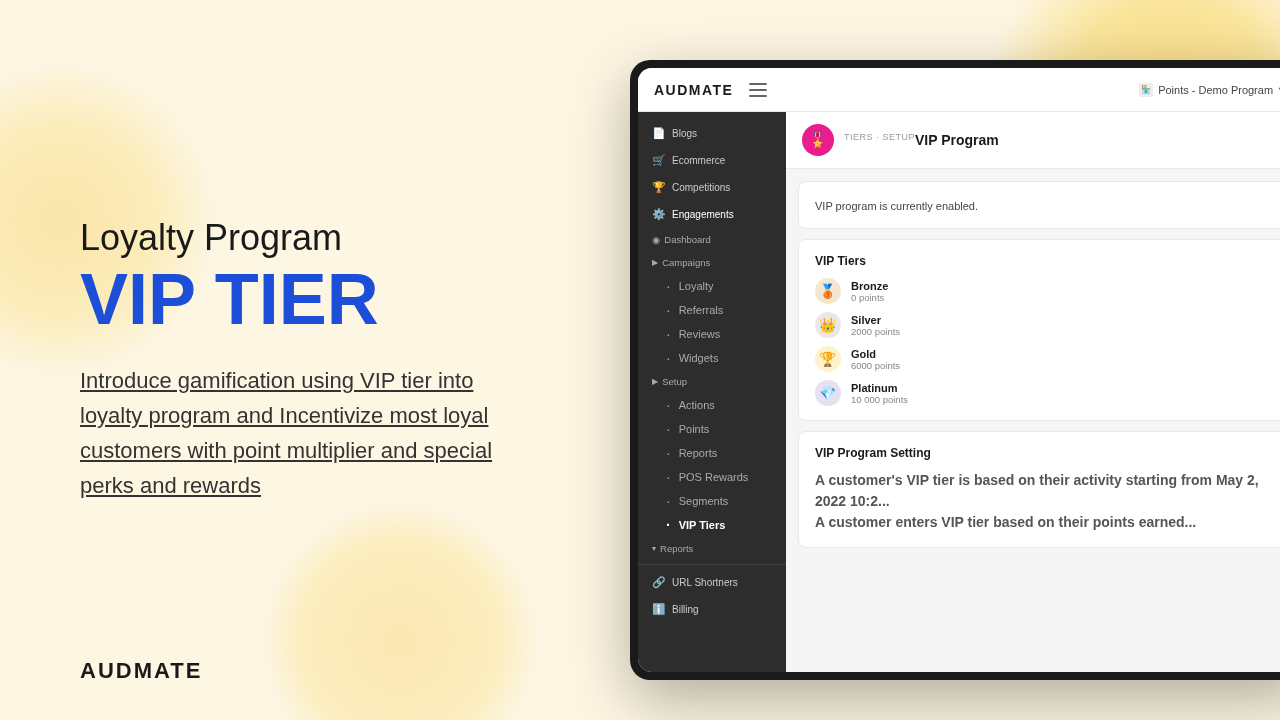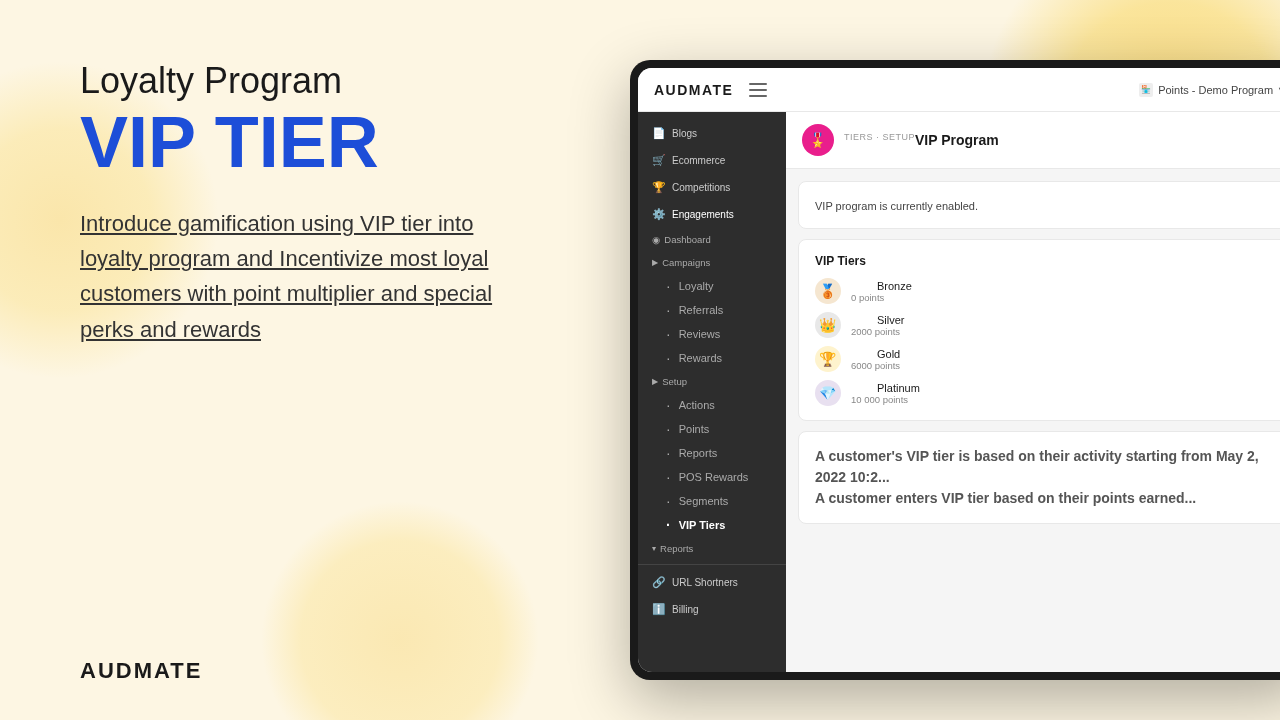--- a/index.html
+++ b/index.html
@@ -49,21 +49,22 @@
 
     
     .left-panel {
       position: absolute;
       left: 0;
       top: 0;
       width: 620px;
       height: 720px;
       display: flex;
       flex-direction: column;
-      padding: 60px 80px;
+      justify-content: center;
+      padding: 31px 80px;
       z-index: 1;
     }
     .loyalty-label {
       font-size: 36px;
       font-weight: 400;
       color: #1a1a1a;
       margin-bottom: 4px;
     }
     .vip-tier-label {
       font-size: 72px;
@@ -327,23 +328,22 @@
       justify-content: center;
       font-size: 14px;
       flex-shrink: 0;
     }
     .tier-badge.bronze { background: #f5e6d0; }
     .tier-badge.silver { background: #e8e8e8; }
     .tier-badge.gold { background: #fef3cd; }
     .tier-badge.platinum { background: #e8e0f0; }
     .tier-info .tier-name {
       font-size: 11px;
-      font-weight: 400;
+      font-weight: 700;
       color: #1a1a1a;
-      margin-left: 26px;
     }
     .tier-info .tier-points {
       font-size: 9.5px;
       color: #888;
     }
 
     
     .setting-text {
       font-size: 14px;
       color: #555;
@@ -416,21 +416,21 @@
           <div class="sidebar-sub-item">
             <span>Loyalty</span>
           </div>
           <div class="sidebar-sub-item">
             <span>Referrals</span>
           </div>
           <div class="sidebar-sub-item">
             <span>Reviews</span>
           </div>
           <div class="sidebar-sub-item">
-            <span>Rewards</span>
+            <span>Widgets</span>
           </div>
 
           <div class="sidebar-section-header">
             <span class="expand-icon">▶</span>
             <span>Setup</span>
           </div>
           <div class="sidebar-sub-item">
             <span>Actions</span>
           </div>
           <div class="sidebar-sub-item">
@@ -515,20 +515,21 @@
                   <div class="tier-info">
                     <div class="tier-name">Platinum</div>
                     <div class="tier-points">10 000 points</div>
                   </div>
                 </div>
 
               </div>
             </div>
 
             <div class="card">
+              <div class="card-title">VIP Program Setting</div>
               <div class="setting-text">
                 <div>A customer's VIP tier is based on their activity starting from May 2, 2022 10:2...</div>
                 <div>A customer enters VIP tier based on their points earned...</div>
               </div>
             </div>
 
           </div>
         </div>
 
       </div>

